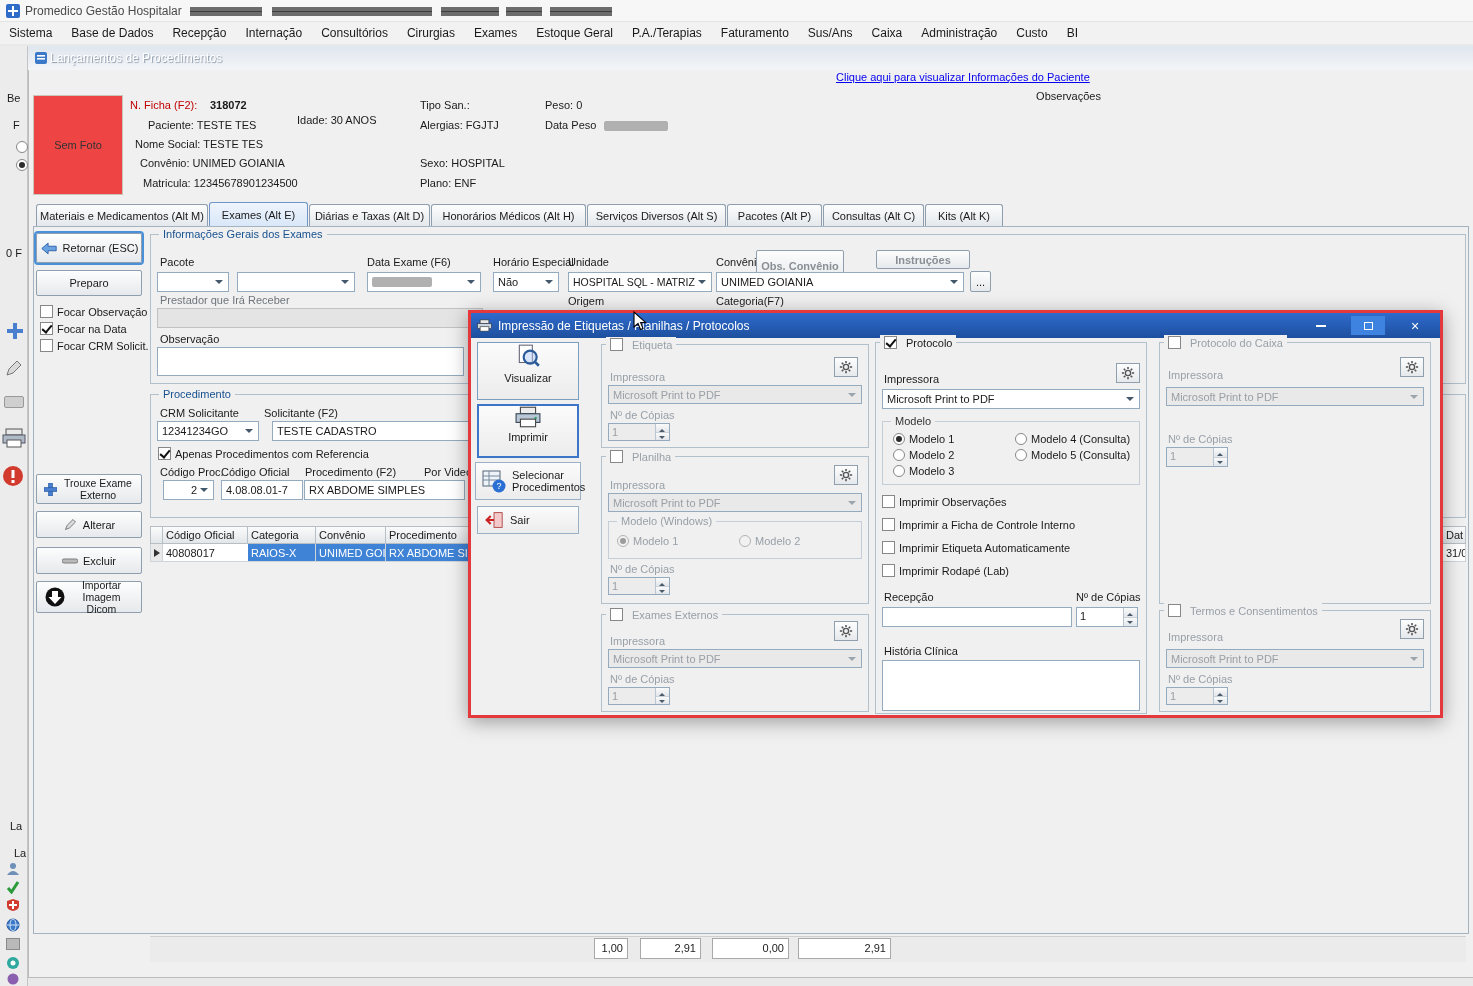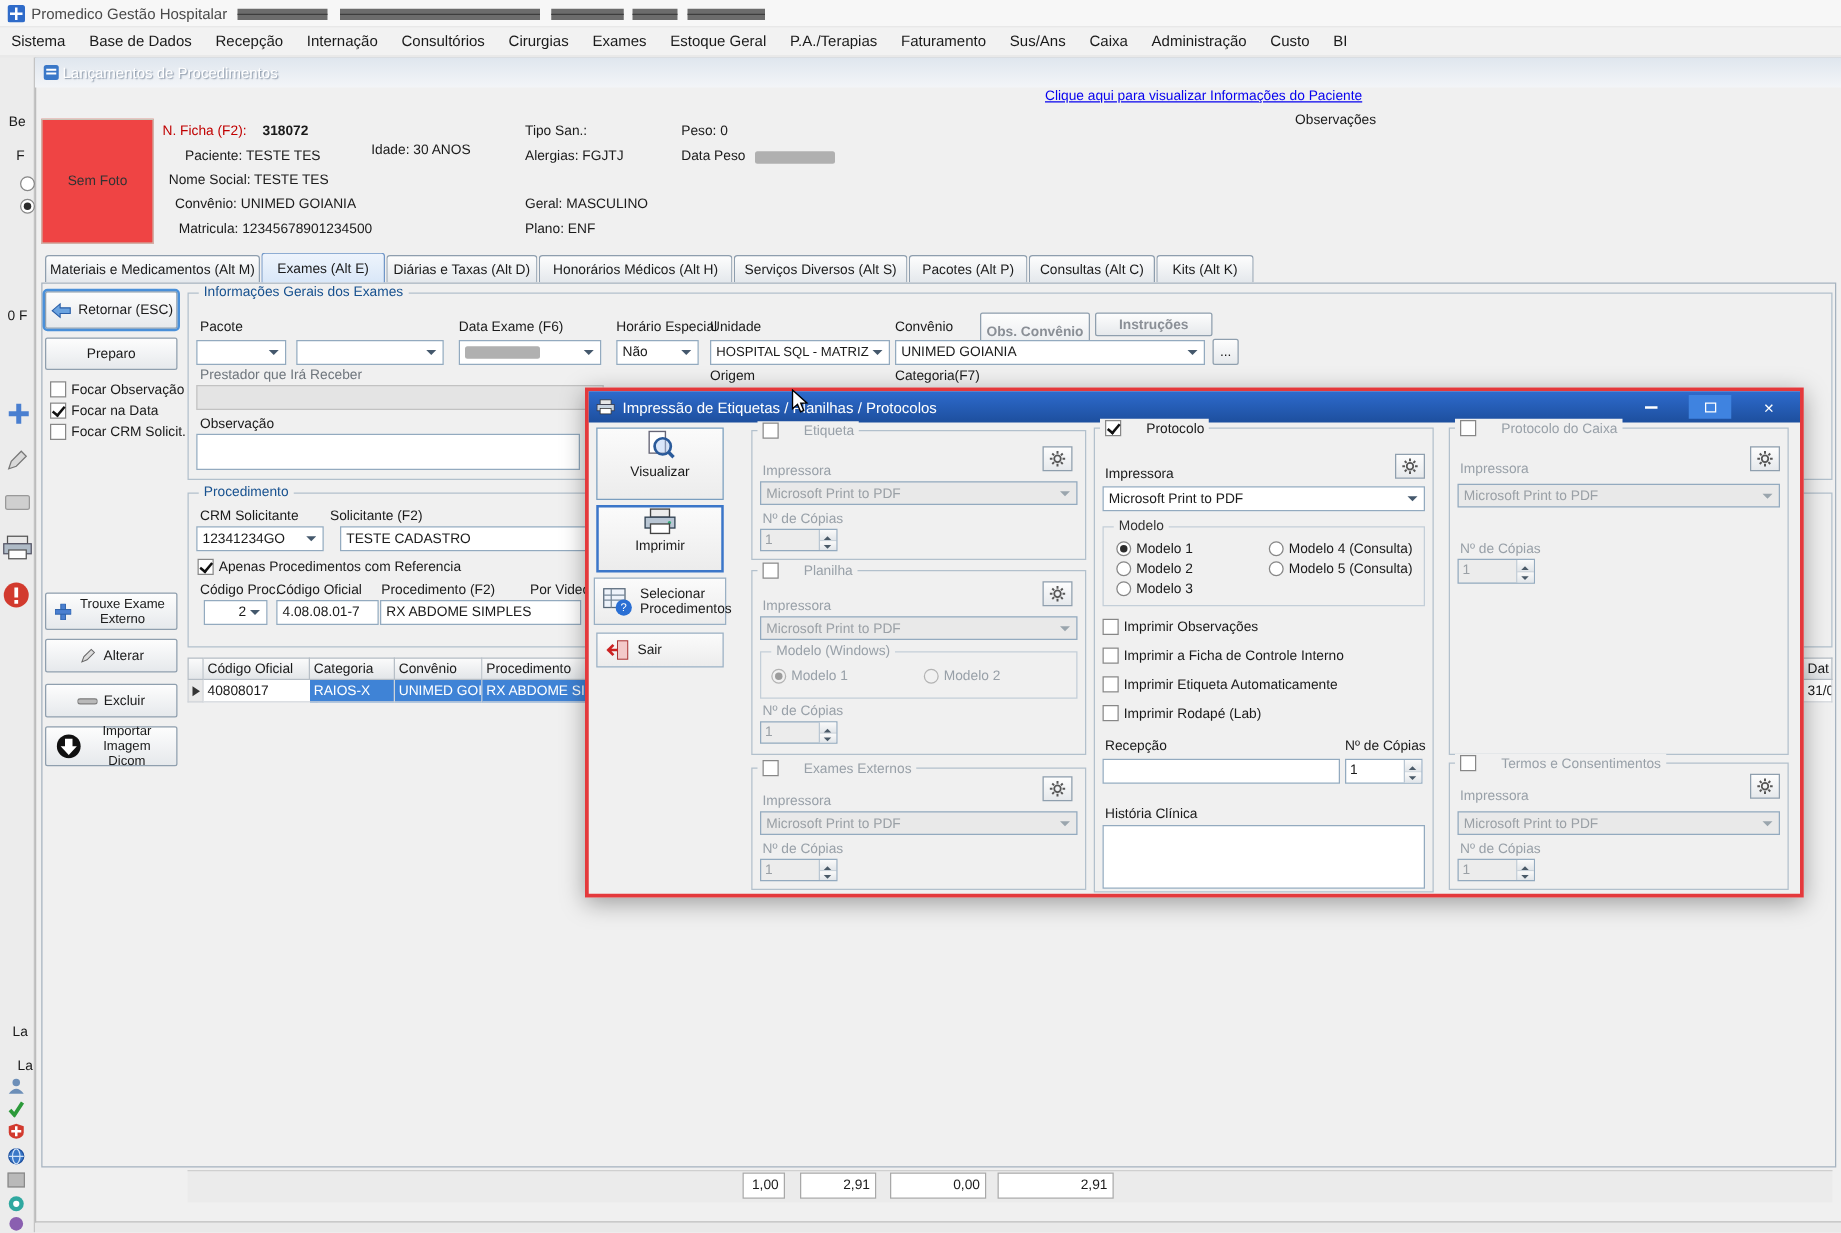--- a/index.html
+++ b/index.html
@@ -29,21 +29,21 @@
 .tab{position:absolute;top:204px;height:22px;border:1px solid #8e9eae;border-bottom:none;border-radius:3px 3px 0 0;background:linear-gradient(#fdfdfd,#e4e8ec);display:flex;align-items:center;justify-content:center;white-space:nowrap;overflow:hidden;font-size:11px}
 .tab.active{background:linear-gradient(#eef4fc,#d9e7f8);border-color:#6f96c8;top:202px;height:24px;z-index:2}
 .frame{left:33px;top:226px;width:1436px;height:708px;border:1px solid #a5b2bf;background:#f0f0f0}
 
 .btn{position:absolute;border:1px solid #8f9fae;background:linear-gradient(#fdfdfd,#e6e9ec);border-radius:2px;display:flex;align-items:center;justify-content:center;gap:5px;text-align:center;cursor:pointer}
 .btn.focus{outline:2px solid #4a90d9;outline-offset:0}
 .btn.gray{color:#8a8f96;font-weight:bold}
 
 .gb{position:absolute;border:1px solid #b2c0cc}
 .gb-title{position:absolute;top:-7px;left:8px;background:#f0f0f0;padding:0 4px;line-height:13px;white-space:nowrap}
-.gb-check{position:absolute;top:-8px;left:4px;background:#f0f0f0;display:flex;align-items:center;gap:20px;padding:0 4px;height:15px;white-space:nowrap;z-index:2}
+.gb-check{position:absolute;top:-8px;left:4px;background:#f0f0f0;display:flex;align-items:center;gap:9px;padding:0 4px;height:15px;white-space:nowrap;z-index:2}
 .dd{position:absolute;background:#fff;border:1px solid #93aabf;display:flex;align-items:center;padding:0 16px 0 4px;overflow:hidden;white-space:nowrap;cursor:pointer}
 .dd::after{content:"";position:absolute;right:5px;top:50%;margin-top:-2px;border:4px solid transparent;border-top-color:#44586c}
 .dd.disabled{background:#e9e9e9;color:#9aa0a6;cursor:default}
 .dd.disabled::after{border-top-color:#9aa5ad}
 .field{position:absolute;background:#fff;border:1px solid #93aabf;padding:3px 4px;overflow:hidden;white-space:nowrap}
 .field.disabled{background:#e4e4e4;border-color:#c2c2c2;color:#8a8a8a}
 .cbx{width:13px;height:13px;background:#fff;border:1px solid #878787;position:relative;flex:none;cursor:pointer}
 .cbx.abs{position:absolute}
 .cbx.checked::after{content:"";position:absolute;left:3px;top:0;width:4px;height:8px;border:solid #111;border-width:0 2px 2px 0;transform:rotate(40deg)}
 .radio{position:absolute;width:12px;height:12px;border:1px solid #878787;border-radius:50%;background:#fff;cursor:pointer}
@@ -180,21 +180,21 @@
 <div class="txt bold" style="left:210px;top:99px">318072</div>
 <div class="txt" style="left:297px;top:114px">Idade: 30 ANOS</div>
 <div class="txt" style="left:420px;top:99px">Tipo San.:</div>
 <div class="txt" style="left:545px;top:99px">Peso: 0</div>
 <div class="txt" style="left:148px;top:119px">Paciente: TESTE TES</div>
 <div class="txt" style="left:420px;top:119px">Alergias: FGJTJ</div>
 <div class="txt" style="left:545px;top:119px">Data Peso</div>
 <div class="blob" style="left:604px;top:121px;width:64px;height:10px"></div>
 <div class="txt" style="left:135px;top:138px">Nome Social: TESTE TES</div>
 <div class="txt" style="left:140px;top:157px">Convênio: UNIMED GOIANIA</div>
-<div class="txt" style="left:420px;top:157px">Geral: MASCULINO</div>
+<div class="txt" style="left:420px;top:157px">Sexo: HOSPITAL</div>
 <div class="txt" style="left:143px;top:177px">Matricula: 12345678901234500</div>
 <div class="txt" style="left:420px;top:177px">Plano: ENF</div>
 <div class="abs" style="left:672px;top:90px;width:793px;height:14px;text-align:center">Observações</div>
 
 <div class="tab" style="left:36px;width:172px">Materiais e Medicamentos (Alt M)</div>
 <div class="tab active" style="left:209px;width:99px">Exames (Alt E)</div>
 <div class="tab" style="left:309px;width:121px">Diárias e Taxas (Alt D)</div>
 <div class="tab" style="left:431px;width:155px">Honorários Médicos (Alt H)</div>
 <div class="tab" style="left:587px;width:139px">Serviços Diversos (Alt S)</div>
 <div class="tab" style="left:727px;width:95px">Pacotes (Alt P)</div>
@@ -246,21 +246,21 @@
 
 <div class="gb" style="left:150px;top:234px;width:1316px;height:150px">
   <div class="gb-title navy">Informações Gerais dos Exames</div>
 </div>
 <div class="txt" style="left:160px;top:256px">Pacote</div>
 <div class="txt" style="left:237px;top:272px">Data Ult. Mestruação</div>
 <div class="txt" style="left:367px;top:256px">Data Exame (F6)</div>
 <div class="txt" style="left:493px;top:256px">Horário Especial</div>
 <div class="txt" style="left:568px;top:256px">Unidade</div>
 <div class="txt" style="left:716px;top:256px">Convênio</div>
-<div class="btn gray" style="left:784px;top:250px;width:88px;height:31px">
+<div class="btn gray" style="left:756px;top:250px;width:88px;height:31px">
     <span>Obs. Convênio</span>
   </div>
 <div class="btn gray" style="left:876px;top:250px;width:94px;height:19px">
     <span>Instruções</span>
   </div>
 <div class="dd" style="left:157px;top:272px;width:72px;height:20px"></div>
 <div class="dd" style="left:237px;top:272px;width:118px;height:20px"></div>
 <div class="dd" style="left:367px;top:272px;width:114px;height:20px">
     <span class="blob" style="position:static;width:60px;height:10px"></span>
   </div>

